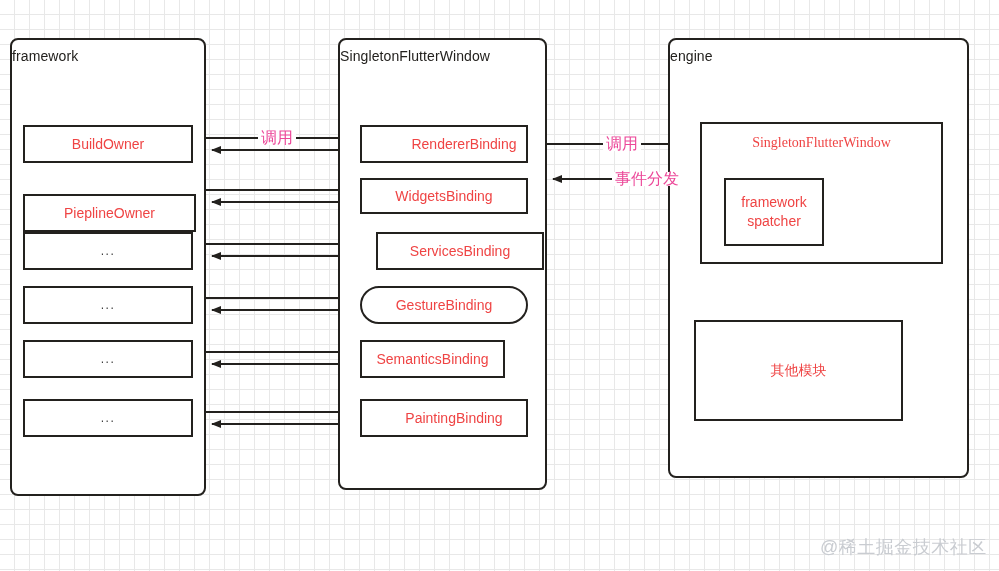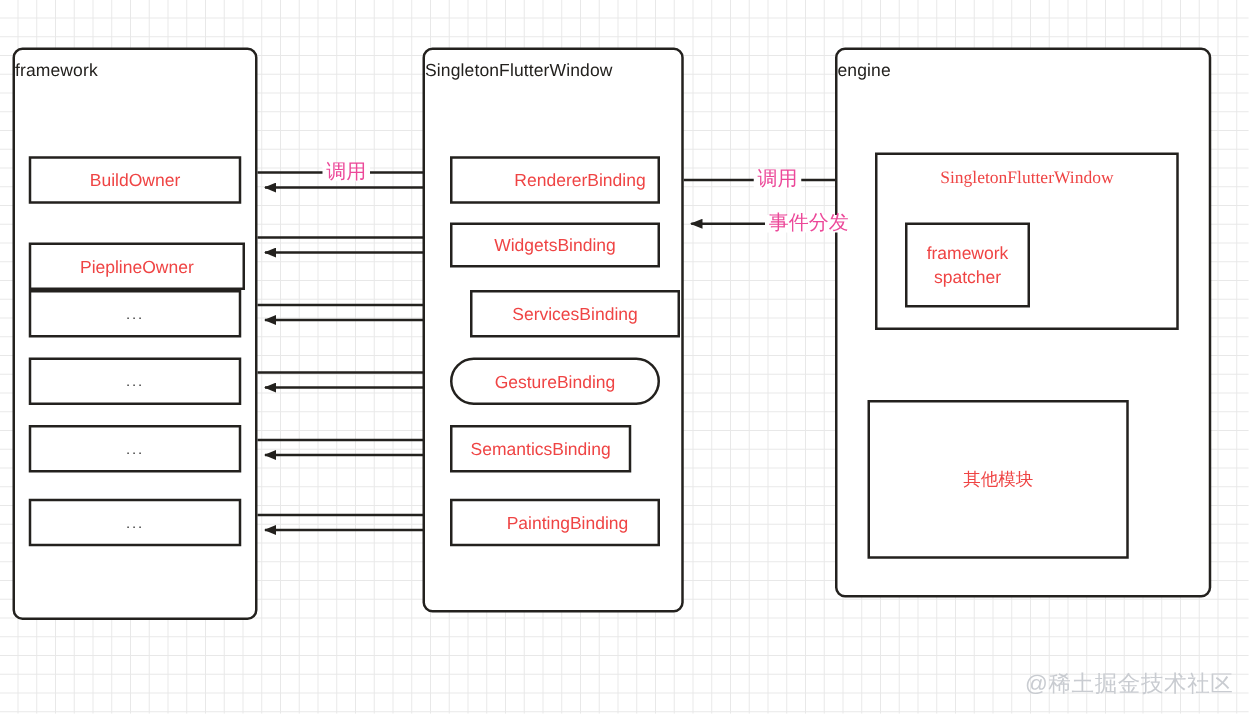--- a/index.html
+++ b/index.html
@@ -177,21 +177,21 @@
   <div class="node-box" style="left:360px; top:399px; width:168px; height:38px;padding-left:20px;">PaintingBinding</div>
 
   <div class="group-box" style="left:668px; top:38px; width:301px; height:440px;">
     <div class="group-title">engine</div>
   </div>
   <div class="node-box inner-title" style="left:700px; top:122px; width:243px; height:142px;font-family:Liberation Serif, serif;">SingletonFlutterWindow</div>
   <div class="node-box" style="left:724px; top:178px; width:100px; height:68px; flex-direction:column;">
     <span>framework</span>
     <span>spatcher</span>
   </div>
-  <div class="node-box" style="left:694px; top:320px; width:209px; height:127px;">其他模块</div>
+  <div class="node-box" style="left:694px; top:320px; width:209px; height:101px;">其他模块</div>
 
   <div class="edge-label" style="left:258px; top:131px;">调用</div>
   <div class="edge-label" style="left:603px; top:137px;">调用</div>
   <div class="edge-label" style="left:612px; top:172px;">事件分发</div>
 
   <div class="watermark" style="left:820px; top:535px;">@稀土掘金技术社区</div>
 
 </div>
 
 </body></html>

